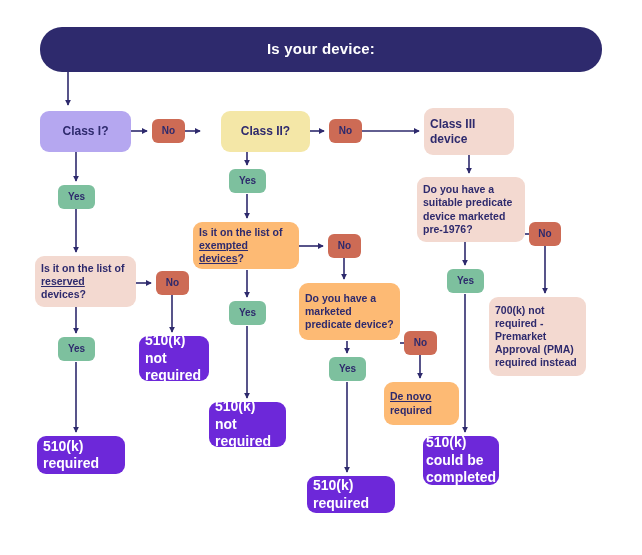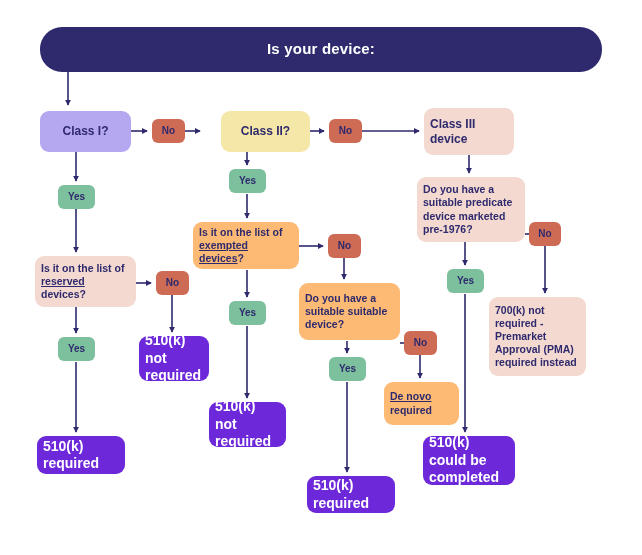--- a/index.html
+++ b/index.html
@@ -82,21 +82,21 @@
   <div class="box navy" style="left:37px;top:436px;width:88px;height:38px;">510(k) required</div>
 
   <div class="box green" style="left:229px;top:169px;width:37px;height:24px;">Yes</div>
 
   <div class="box yellow" style="left:193px;top:222px;width:106px;height:47px;">
     <span><span>Is it on the list of </span><span class="u">exempted devices</span><span>?</span></span>
   </div>
 
   <div class="box red" style="left:328px;top:234px;width:33px;height:24px;">No</div>
 
-  <div class="box yellow left" style="left:299px;top:283px;width:101px;height:57px;">Do you have a suitable suitable device?</div>
+  <div class="box yellow left" style="left:299px;top:283px;width:101px;height:57px;">Do you have a marketed predicate device?</div>
 
   <div class="box green" style="left:229px;top:301px;width:37px;height:24px;">Yes</div>
   <div class="box navy" style="left:209px;top:402px;width:77px;height:45px;">510(k) not required</div>
 
   <div class="box green" style="left:329px;top:357px;width:37px;height:24px;">Yes</div>
   <div class="box navy" style="left:307px;top:476px;width:88px;height:37px;">510(k) required</div>
 
   <div class="box red" style="left:404px;top:331px;width:33px;height:24px;">No</div>
 
   <div class="box yellow" style="left:384px;top:382px;width:75px;height:43px;">
@@ -104,15 +104,15 @@
   </div>
 
   <div class="box pink left" style="left:417px;top:177px;width:108px;height:65px;">Do you have a suitable predicate device marketed pre-1976?</div>
 
   <div class="box red" style="left:529px;top:222px;width:32px;height:24px;">No</div>
 
   <div class="box pink left" style="left:489px;top:297px;width:97px;height:79px;">700(k) not required - Premarket Approval (PMA) required instead</div>
 
   <div class="box green" style="left:447px;top:269px;width:37px;height:24px;">Yes</div>
 
-  <div class="box navy" style="left:423px;top:436px;width:92px;height:49px;">510(k) could be completed</div>
+  <div class="box navy" style="left:423px;top:436px;width:76px;height:49px;">510(k) could be completed</div>
 
 </div>
 
 </body></html>

